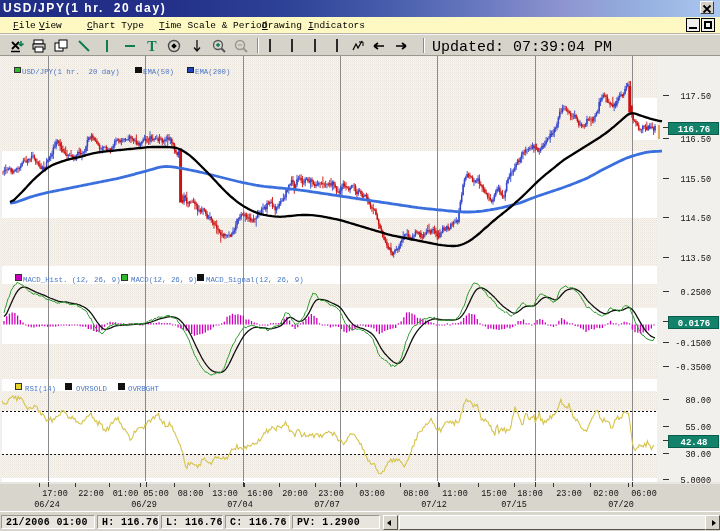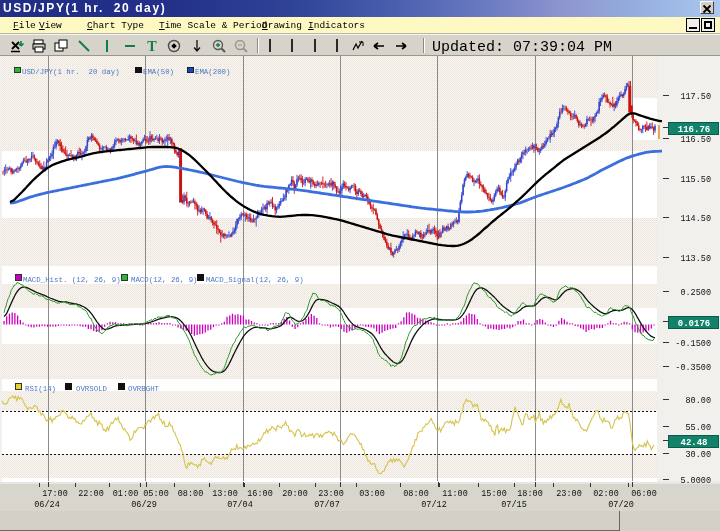--- a/index.html
+++ b/index.html
@@ -267,13 +267,27 @@
 <rect x="632" y="482" width="1" height="5" fill="#333"></rect>
 <text x="47" y="507" text-anchor="middle" font-family="Liberation Mono, monospace" font-size="8.5px" fill="#111">06/24</text>
 <text x="144" y="507" text-anchor="middle" font-family="Liberation Mono, monospace" font-size="8.5px" fill="#111">06/29</text>
 <text x="240" y="507" text-anchor="middle" font-family="Liberation Mono, monospace" font-size="8.5px" fill="#111">07/04</text>
 <text x="327" y="507" text-anchor="middle" font-family="Liberation Mono, monospace" font-size="8.5px" fill="#111">07/07</text>
 <text x="434" y="507" text-anchor="middle" font-family="Liberation Mono, monospace" font-size="8.5px" fill="#111">07/12</text>
 <text x="514" y="507" text-anchor="middle" font-family="Liberation Mono, monospace" font-size="8.5px" fill="#111">07/15</text>
 <text x="621" y="507" text-anchor="middle" font-family="Liberation Mono, monospace" font-size="8.5px" fill="#111">07/20</text>
 </svg>
 </div>
+<div id="status">
+  <div class="pan" style="left:1px; width:94px;">21/2006 01:00</div>
+  <div class="pan" style="left:97px; width:62px;">H: 116.76</div>
+  <div class="pan" style="left:161px; width:62px;">L: 116.76</div>
+  <div class="pan" style="left:225px; width:65px;">C: 116.76</div>
+  <div class="pan" style="left:292px; width:88px;">PV: 1.2900</div>
+  <div class="sbtn" style="left:383px;">
+        <i class="l"></i>
+      </div>
+  <div class="thumb"></div>
+  <div class="sbtn" style="left:705px;">
+        <i class="r"></i>
+      </div>
+</div>
 </div>
 
 </body></html>

